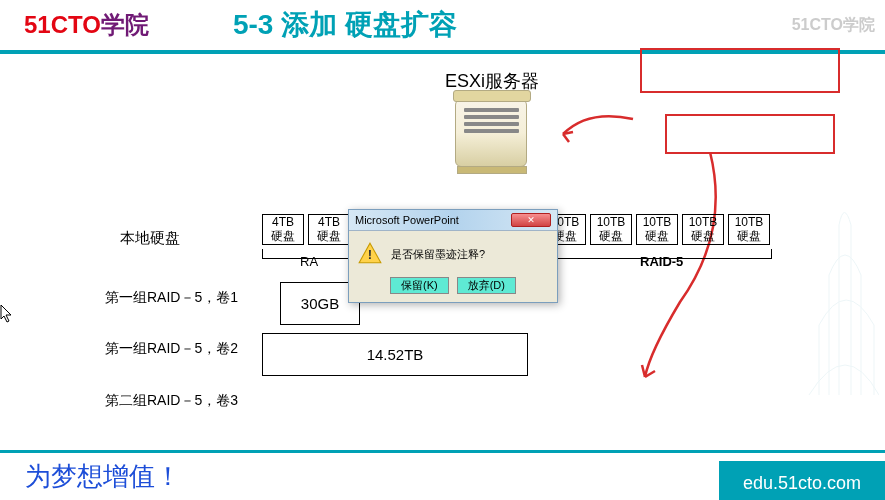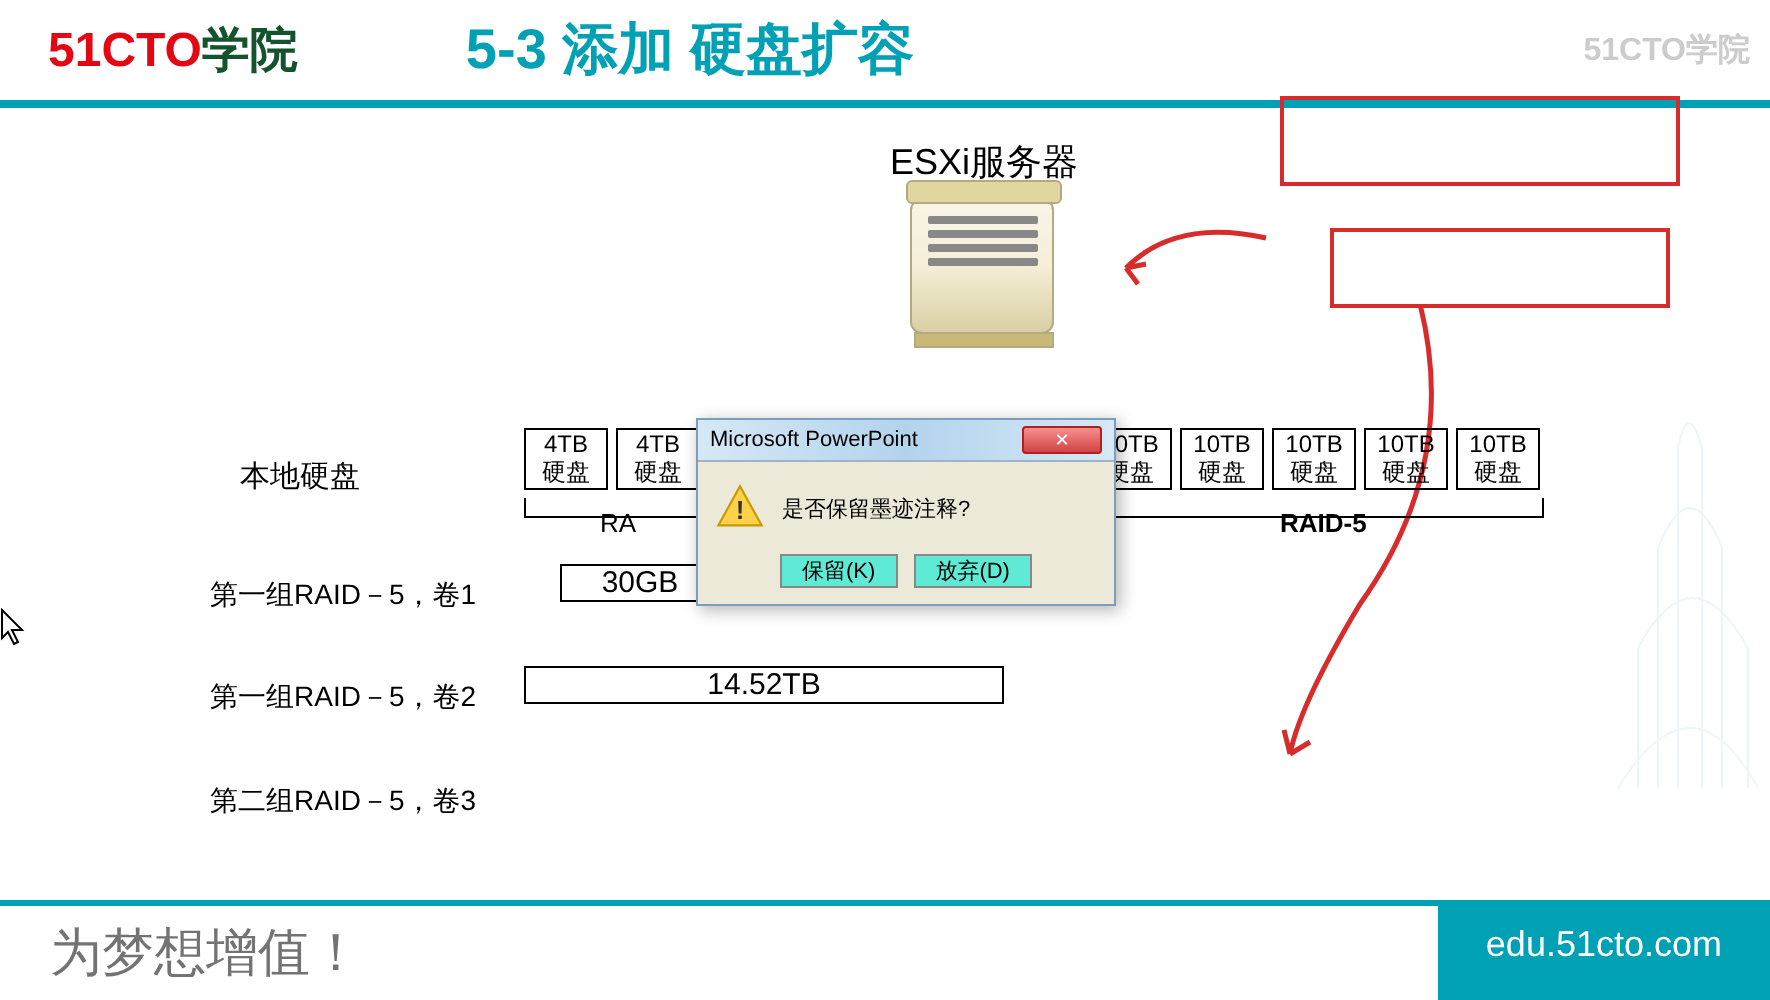--- a/index.html
+++ b/index.html
@@ -15,21 +15,21 @@
       display: flex;
       align-items: center;
       padding: 8px 24px;
       height: 50px;
     }
     .logo {
       font-size: 24px;
       font-weight: bold;
     }
     .logo-red { color: #e30613; }
-    .logo-black { color: #14532d; text-align: center; }
+    .logo-black { color: #701a75; text-align: center; }
     .title {
       color: #00a1b5;
       font-size: 28px;
       font-weight: bold;
       margin-left: 84px;
     }
     .watermark {
       position: absolute;
       right: 10px;
       top: 15px;
@@ -154,21 +154,21 @@
       border-right: 1.5px solid #000;
       border-bottom: 1.5px solid #000;
     }
     .vol-label {
       position: absolute;
       font-size: 14px;
     }
     .vol-box {
       position: absolute;
       border: 1.5px solid #000;
-      padding: 0 15px;
+      padding: 12px 15px;
       font-size: 15px;
       text-align: center;
     }
     .dialog {
       position: absolute;
       left: 348px;
       top: 155px;
       width: 210px;
       background: #ece9d8;
       border: 1px solid #7b9ebd;
@@ -270,29 +270,29 @@
       background: #fff;
       border-top: 3px solid #00a1b5;
       display: flex;
       justify-content: space-between;
       align-items: center;
       padding: 0 25px;
     }
     .tagline {
       font-family: Liberation Serif, serif;
       font-size: 26px;
-      color: #737373;
+      color: #1d4ed8;
     }
     .site-url {
       color: #fff;
       background: #00a1b5;
       position: absolute;
       right: 0;
       bottom: 0;
-      height: 50px;
+      height: 39px;
       padding: 12px 24px;
       font-size: 18px;
     }
   </style>
 </head>
 <body>
 
 <div class="header">
   <div class="logo">
     <span class="logo-red">51CTO</span><span class="logo-black">学院</span>
@@ -349,21 +349,21 @@
 
   <div class="bracket1"></div>
   <div class="bracket2"></div>
   <div class="raid-label1">RA</div>
   <div class="raid-label2">RAID-5</div>
 
   <div class="vol-label" style="left:105px;top:235px">第一组RAID－5，卷1</div>
   <div class="vol-box" style="left:280px;top:228px;width:80px">30GB</div>
 
   <div class="vol-label" style="left:105px;top:286px">第一组RAID－5，卷2</div>
-  <div class="vol-box" style="left:262px;top:279px;width:240px">14.52TB</div>
+  <div class="vol-box" style="left:262px;top:279px;width:266px">14.52TB</div>
 
   <div class="vol-label" style="left:105px;top:338px">第二组RAID－5，卷3</div>
 
   <div class="dialog">
     <div class="dialog-title">
       <span>Microsoft PowerPoint</span>
       <div class="dialog-close">✕</div>
     </div>
     <div class="dialog-content">
       <div class="warning-icon">

